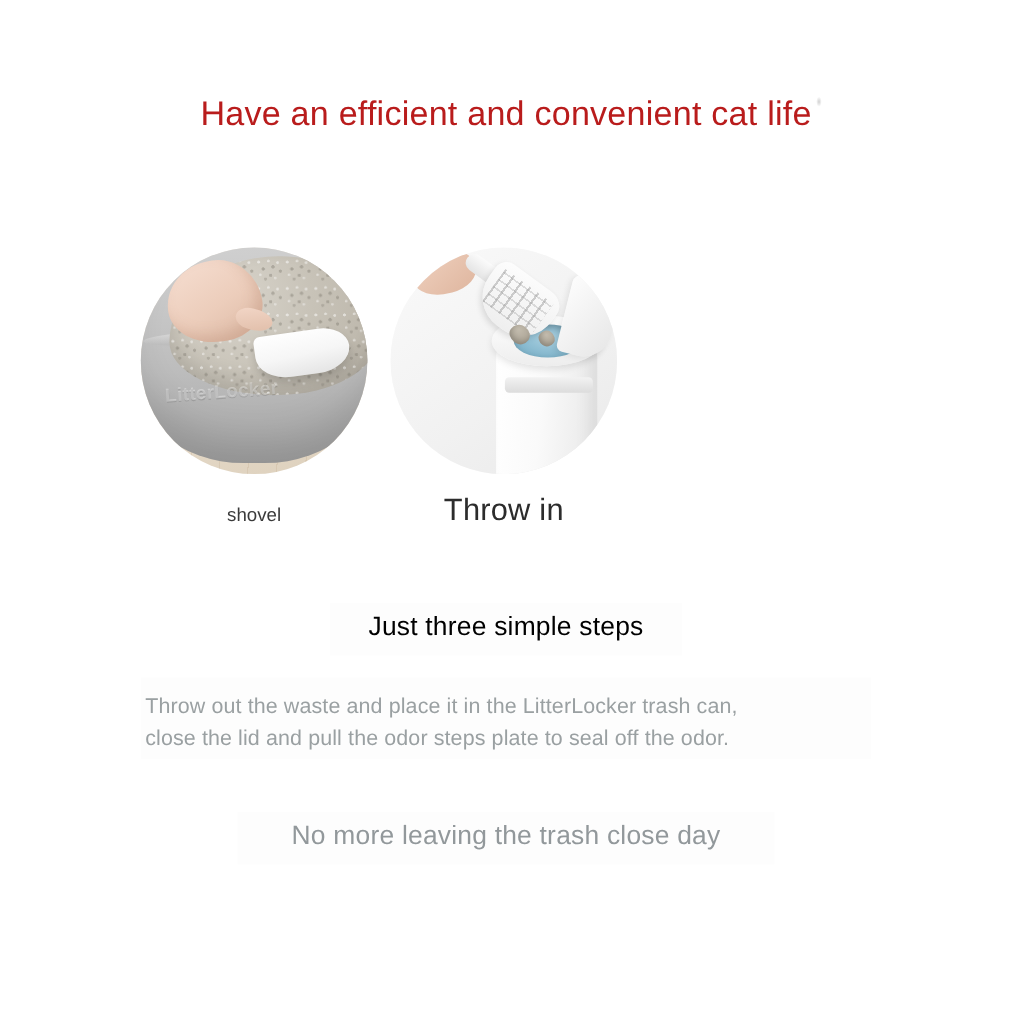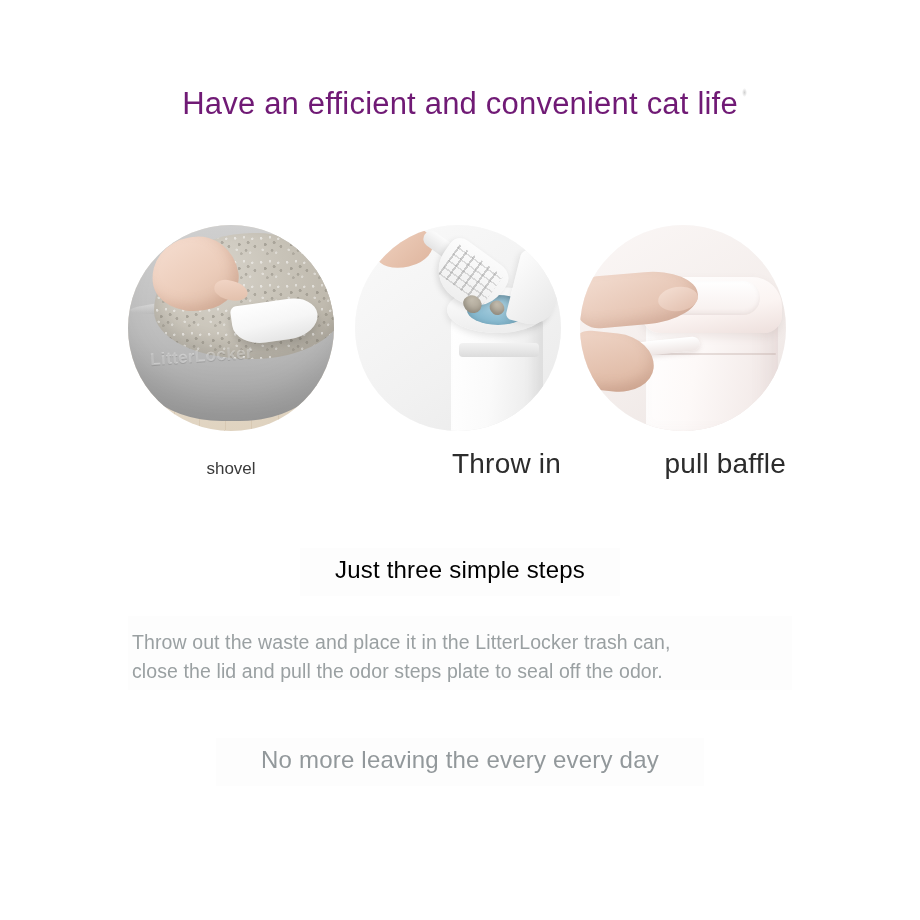--- a/index.html
+++ b/index.html
@@ -26,21 +26,21 @@
   
   .headline {
     position: absolute;
     top: 82px;
     left: 0;
     width: 920px;
     text-align: center;
     font-size: 31px;
     font-weight: 400;
     letter-spacing: 0.2px;
-    color: #701a75;
+    color: #b91c1c;
     line-height: 44px;
     white-space: nowrap;
   }
   .speck {
     position: absolute;
     top: 88px;
     left: 742px;
     width: 5px;
     height: 9px;
     background: radial-gradient(ellipse at center, rgba(170,170,170,0.55) 0%, rgba(255,255,255,0) 72%);
@@ -83,21 +83,20 @@
   }
   .label-small {
     margin-top: 28px;
     font-size: 17px;
     color: #3a3a3a;
   }
   .label-large {
     margin-top: 17px;
     font-size: 28px;
     letter-spacing: 0.2px;
-    text-align: right;
   }
 
   
   .p1-floor {
     position: absolute;
     inset: 0;
     background:
       linear-gradient(160deg, #f2ece3 0%, #e8ddcd 45%, #ddd0bc 100%);
   }
   .p1-floor::after {
@@ -512,42 +511,28 @@
         <div class="p2-scoop">
           <div class="p2-scoop-handle"></div>
           <div class="p2-scoop-head"></div>
           <div class="p2-clump-a"></div>
           <div class="p2-clump-b"></div>
         </div>
       </div>
       <div class="step-label label-large">Throw in</div>
     </div>
 
-    <div class="step step-3">
-      <div class="thumb">
-        <div class="p3-bg"></div>
-        <div class="p3-can"></div>
-        <div class="p3-lid"></div>
-        <div class="p3-lid-inner"></div>
-        <div class="p3-seam"></div>
-        <div class="p3-baffle"></div>
-        <div class="p3-hand-top"></div>
-        <div class="p3-thumb-top"></div>
-        <div class="p3-hand-bot"></div>
-      </div>
-      <div class="step-label label-large">pull baffle</div>
-    </div>
 
   </div>
 
   <div class="panel panel-steps"></div>
   <div class="subhead">Just three simple steps</div>
 
   <div class="panel panel-body"></div>
   <div class="body-copy">
     <span class="line">Throw out the waste and place it in the LitterLocker trash can,</span>
     <span class="line">close the lid and pull the odor steps plate to seal off the odor.</span>
   </div>
 
   <div class="panel panel-tagline"></div>
-  <div class="tagline">No more leaving the every every day</div>
+  <div class="tagline">No more leaving the trash close day</div>
 
 </div>
 
 </body></html>

